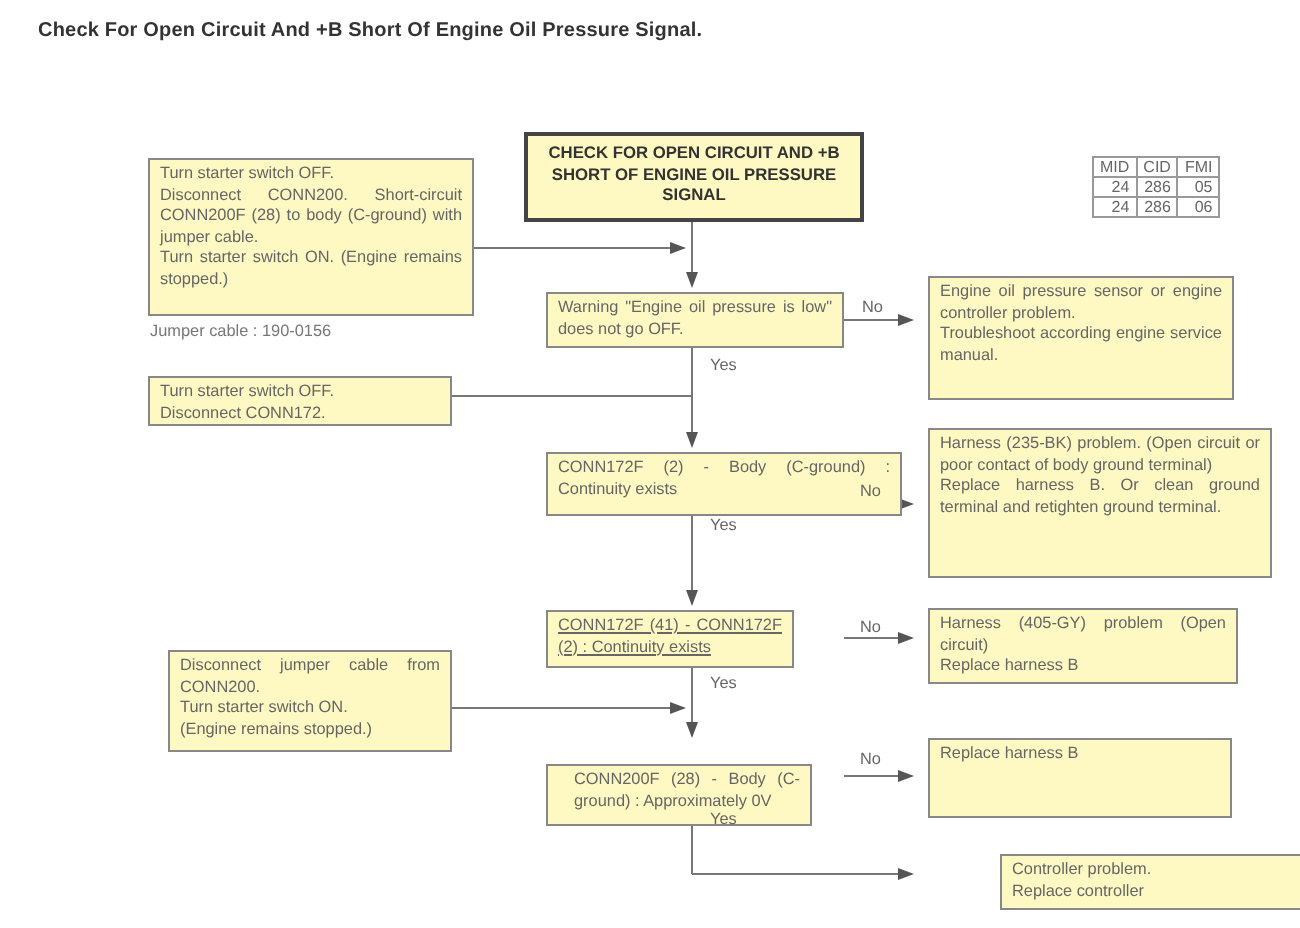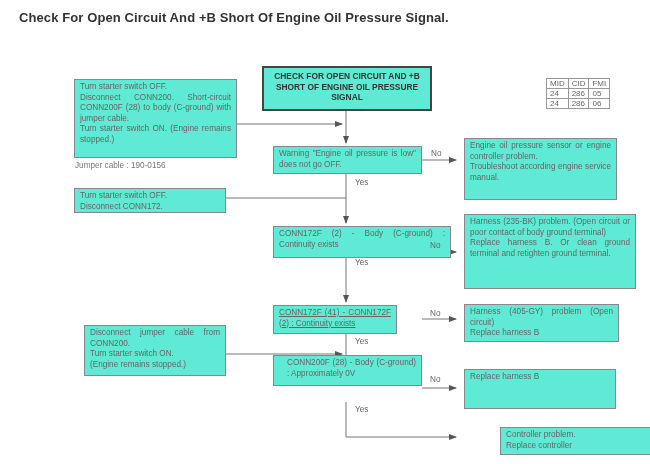--- a/index.html
+++ b/index.html
@@ -1,26 +1,26 @@
 <!DOCTYPE html>
 <html><head>
 <meta charset="utf-8">
 <style>
   html, body { margin:0; padding:0; background:#ffffff; }
   body { width:650px; height:464px; position:relative; overflow:hidden;
          font-family:"Liberation Sans", sans-serif; color:#555; }
-  .title { position:absolute; left:19px; top:10px; font-size:13px; font-weight:bold; color:#333; letter-spacing:0.1px; }
-  .box { position:absolute; border:1px solid #888; background:#5eead4; box-sizing:border-box;
+  .title { position:absolute; left:19px; top:10px; font-size:10px; font-weight:bold; color:#333; letter-spacing:0.1px; }
+  .box { position:absolute; border:1px solid #888; background:#fef9c3; box-sizing:border-box;
          font-size:8.2px; line-height:10.6px; color:#666; padding:2px 5px; text-align:justify; }
   .box .ln { display:block; }
   .box.start { border:2px solid #444; font-weight:bold; color:#333; text-align:center; font-size:8.4px; line-height:10.6px; padding:3px 4px; }
   .lbl { position:absolute; font-size:8.2px; color:#666;text-align:right; }
   .note { position:absolute; font-size:8.2px; color:#777; }
   table.code { position:absolute; left:546px; top:78px; border-collapse:collapse; font-size:8px; color:#666; }
-  table.code td { border:1px solid #999; padding:0 3px; text-align:left; line-height:9px; }
+  table.code td { border:1px solid #999; padding:0 3px; text-align:right; line-height:9px; }
   svg.lines { position:absolute; left:0; top:0; }
 </style>
 </head>
 <body>
 
 <div class="title">Check For Open Circuit And +B Short Of Engine Oil Pressure Signal.</div>
 
 <svg class="lines" width="650" height="464">
   <defs>
     <marker id="arr" markerWidth="8" markerHeight="6" refX="7" refY="3" orient="auto">
@@ -101,21 +101,21 @@
 </div>
 <div class="lbl" style="left:430px;top:241px;">No</div>
 <div class="lbl" style="left:355px;top:258px;">Yes</div>
 
 <div class="box" style="left:273px;top:305px;width:124px;height:29px;text-decoration:underline;">
   <span>CONN172F (41) - CONN172F (2) : Continuity exists</span>
 </div>
 <div class="lbl" style="left:430px;top:309px;">No</div>
 <div class="lbl" style="left:355px;top:337px;">Yes</div>
 
-<div class="box" style="left:273px;top:355px;width:149px;height:31px;padding-left:13px;">
+<div class="box" style="left:273px;top:382px;width:133px;height:31px;padding-left:13px;">
   <span>CONN200F (28) - Body (C-ground) : Approximately 0V</span>
 </div>
 <div class="lbl" style="left:430px;top:375px;">No</div>
 <div class="lbl" style="left:355px;top:405px;">Yes</div>
 
 <div class="box" style="left:464px;top:138px;width:153px;height:62px;">
   <span class="ln">Engine oil pressure sensor or engine controller problem.</span>
   <span class="ln">Troubleshoot according engine service manual.</span>
 </div>
 <div class="box" style="left:464px;top:214px;width:172px;height:75px;">

